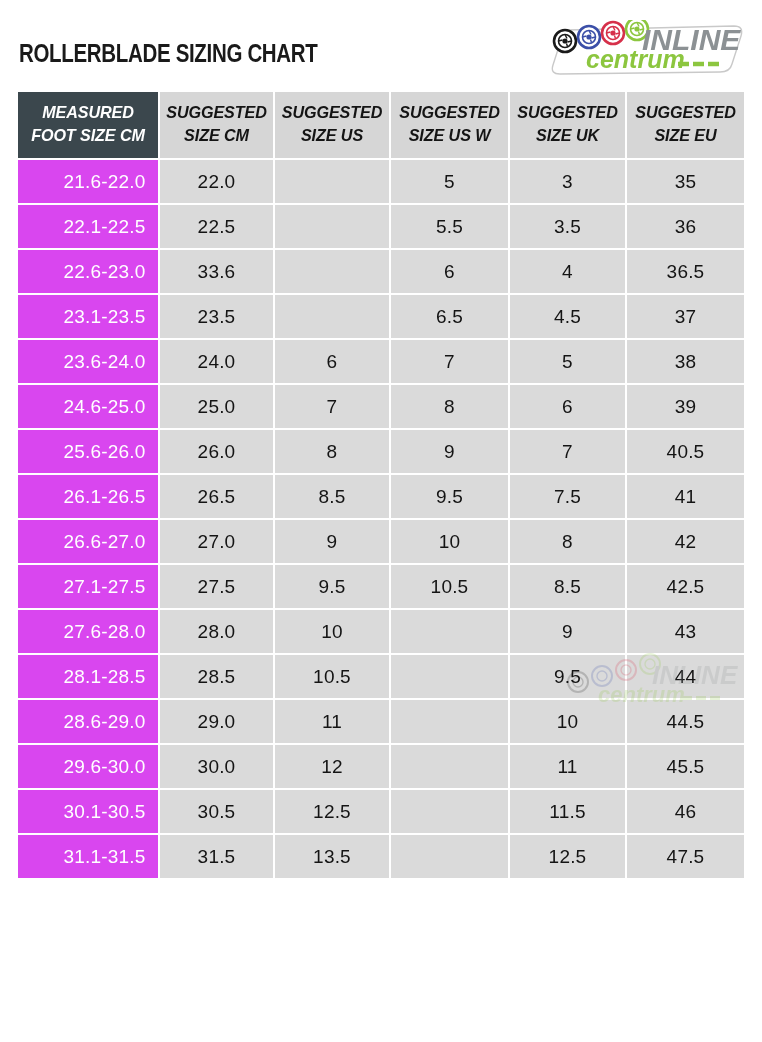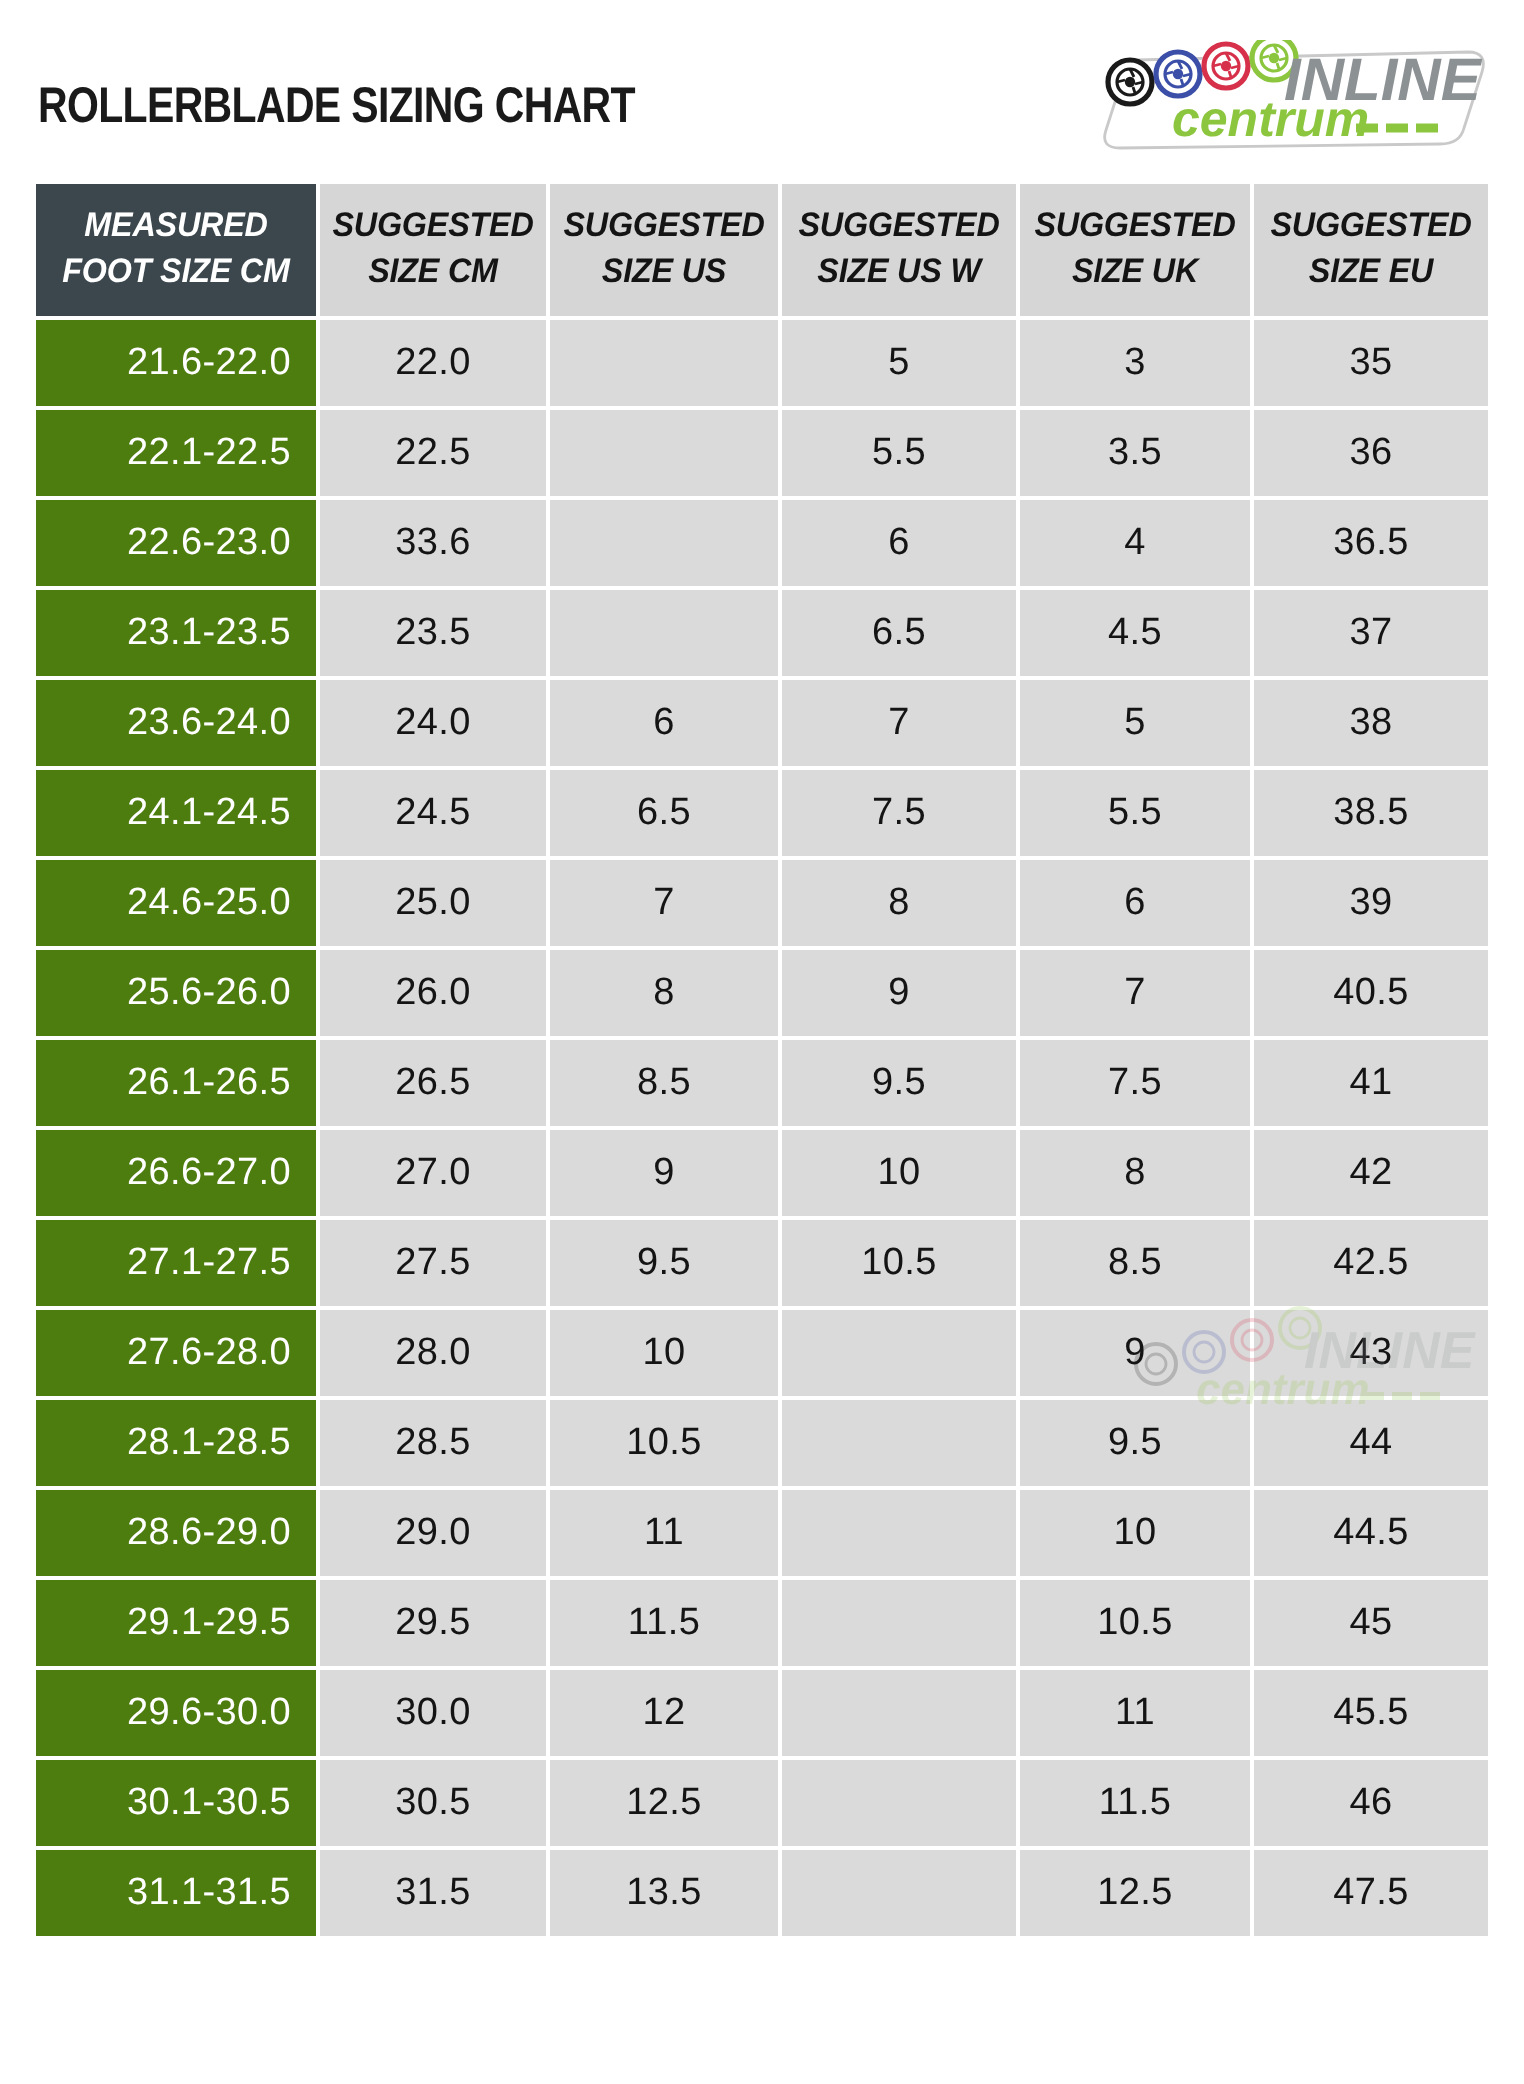--- a/index.html
+++ b/index.html
@@ -98,21 +98,21 @@
 
   tbody td {
     height: 43px;
     background: #dadada;
     color: #141414;
     font-size: 19px;
     font-weight: normal;
     letter-spacing: 0.2px;
   }
   tbody td.dark-cell {
-    background: #4d7c0f;
+    background: #d946ef;
     color: #ffffff;
     font-size: 19px;
     letter-spacing: 0.2px;
     padding-left: 33px;
   }
   tbody td.empty-cell { color: transparent; }
 
   
   #table-watermark {
     position: absolute;
@@ -248,28 +248,20 @@
         </tr>
         <tr>
           <td class="dark-cell">23.6-24.0</td>
           <td class="">24.0</td>
           <td class="">6</td>
           <td class="">7</td>
           <td class="">5</td>
           <td class="">38</td>
         </tr>
         <tr>
-          <td class="dark-cell">24.1-24.5</td>
-          <td class="">24.5</td>
-          <td class="">6.5</td>
-          <td class="">7.5</td>
-          <td class="">5.5</td>
-          <td class="">38.5</td>
-        </tr>
-        <tr>
           <td class="dark-cell">24.6-25.0</td>
           <td class="">25.0</td>
           <td class="">7</td>
           <td class="">8</td>
           <td class="">6</td>
           <td class="">39</td>
         </tr>
         <tr>
           <td class="dark-cell">25.6-26.0</td>
           <td class="">26.0</td>
@@ -318,28 +310,20 @@
           <td class="">9.5</td>
           <td class="">44</td>
         </tr>
         <tr>
           <td class="dark-cell">28.6-29.0</td>
           <td class="">29.0</td>
           <td class="">11</td>
           <td class=" empty-cell"></td>
           <td class="">10</td>
           <td class="">44.5</td>
-        </tr>
-        <tr>
-          <td class="dark-cell">29.1-29.5</td>
-          <td class="">29.5</td>
-          <td class="">11.5</td>
-          <td class=" empty-cell"></td>
-          <td class="">10.5</td>
-          <td class="">45</td>
         </tr>
         <tr>
           <td class="dark-cell">29.6-30.0</td>
           <td class="">30.0</td>
           <td class="">12</td>
           <td class=" empty-cell"></td>
           <td class="">11</td>
           <td class="">45.5</td>
         </tr>
         <tr>

